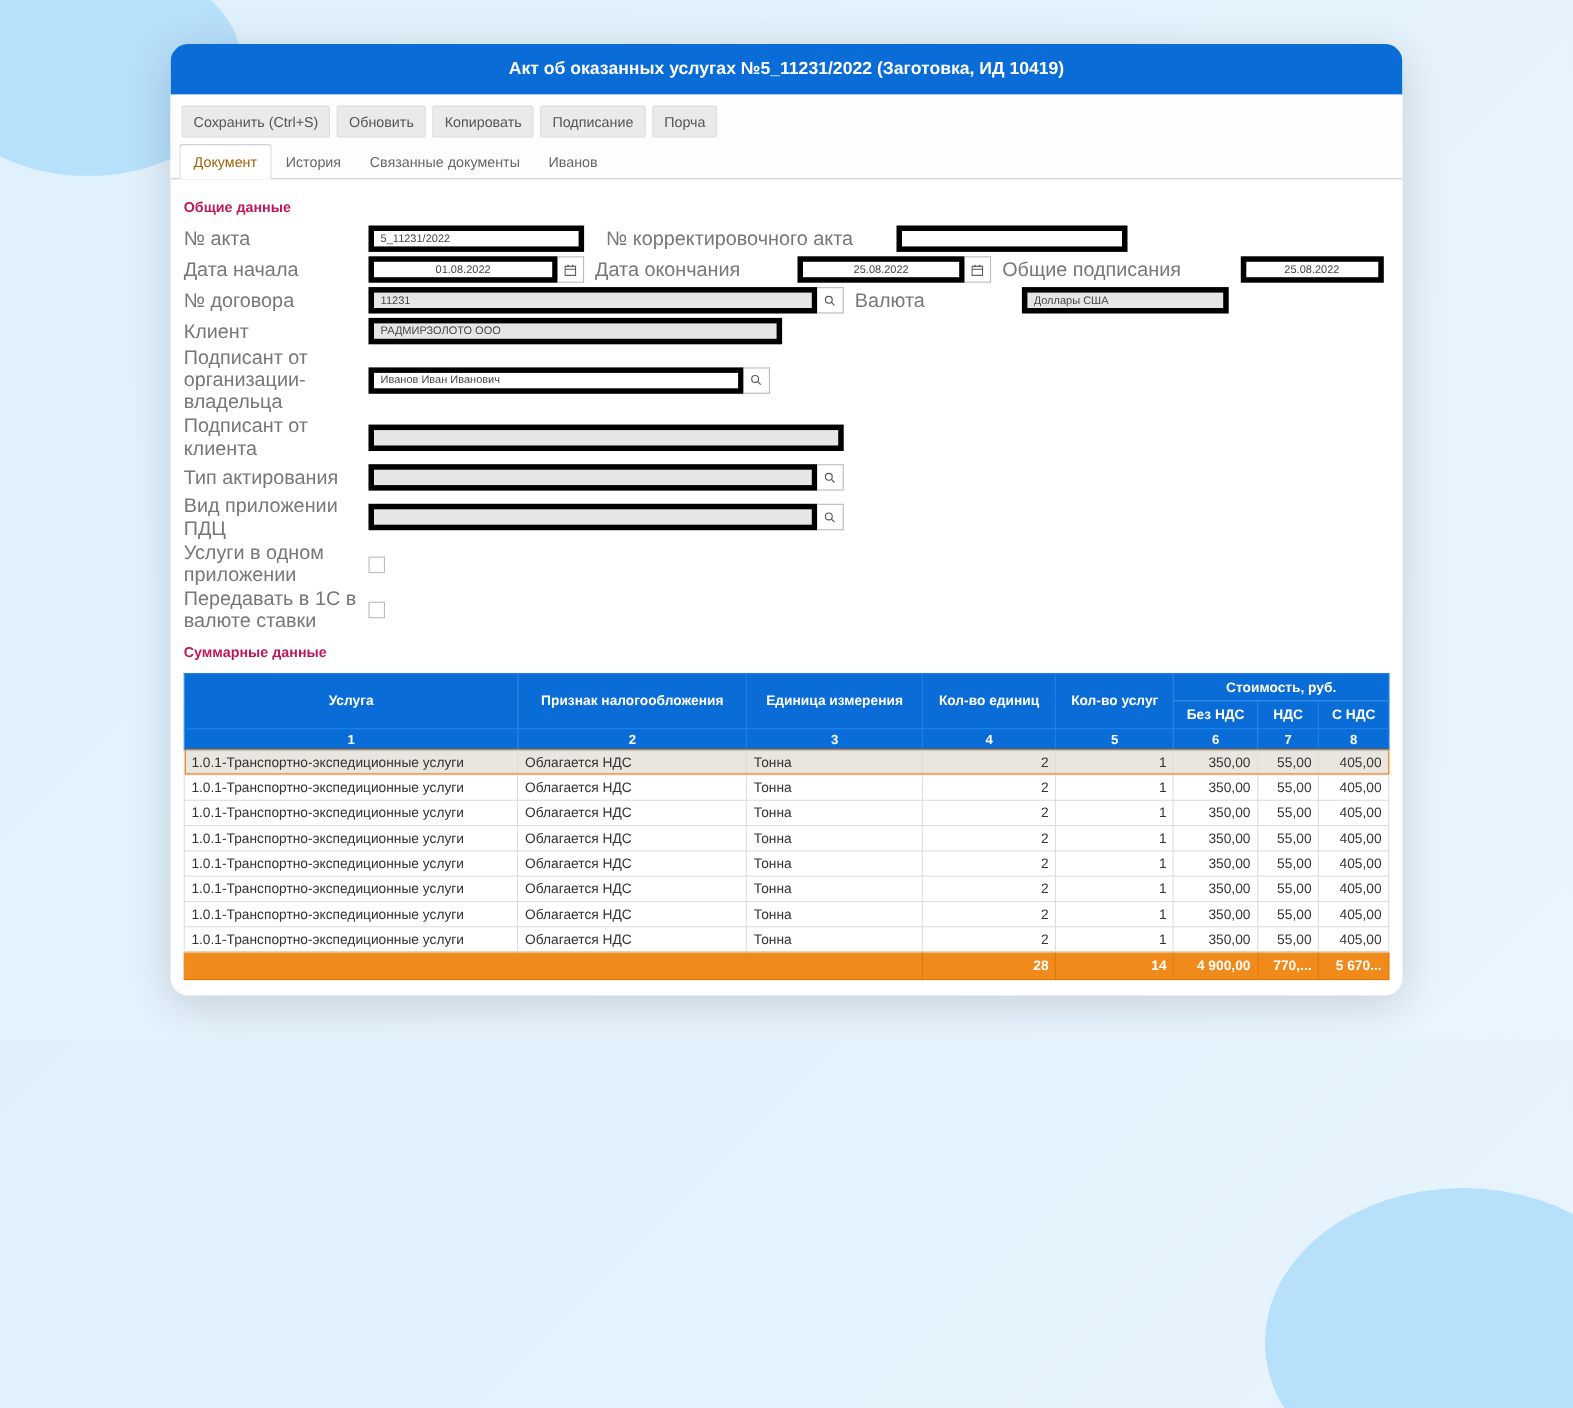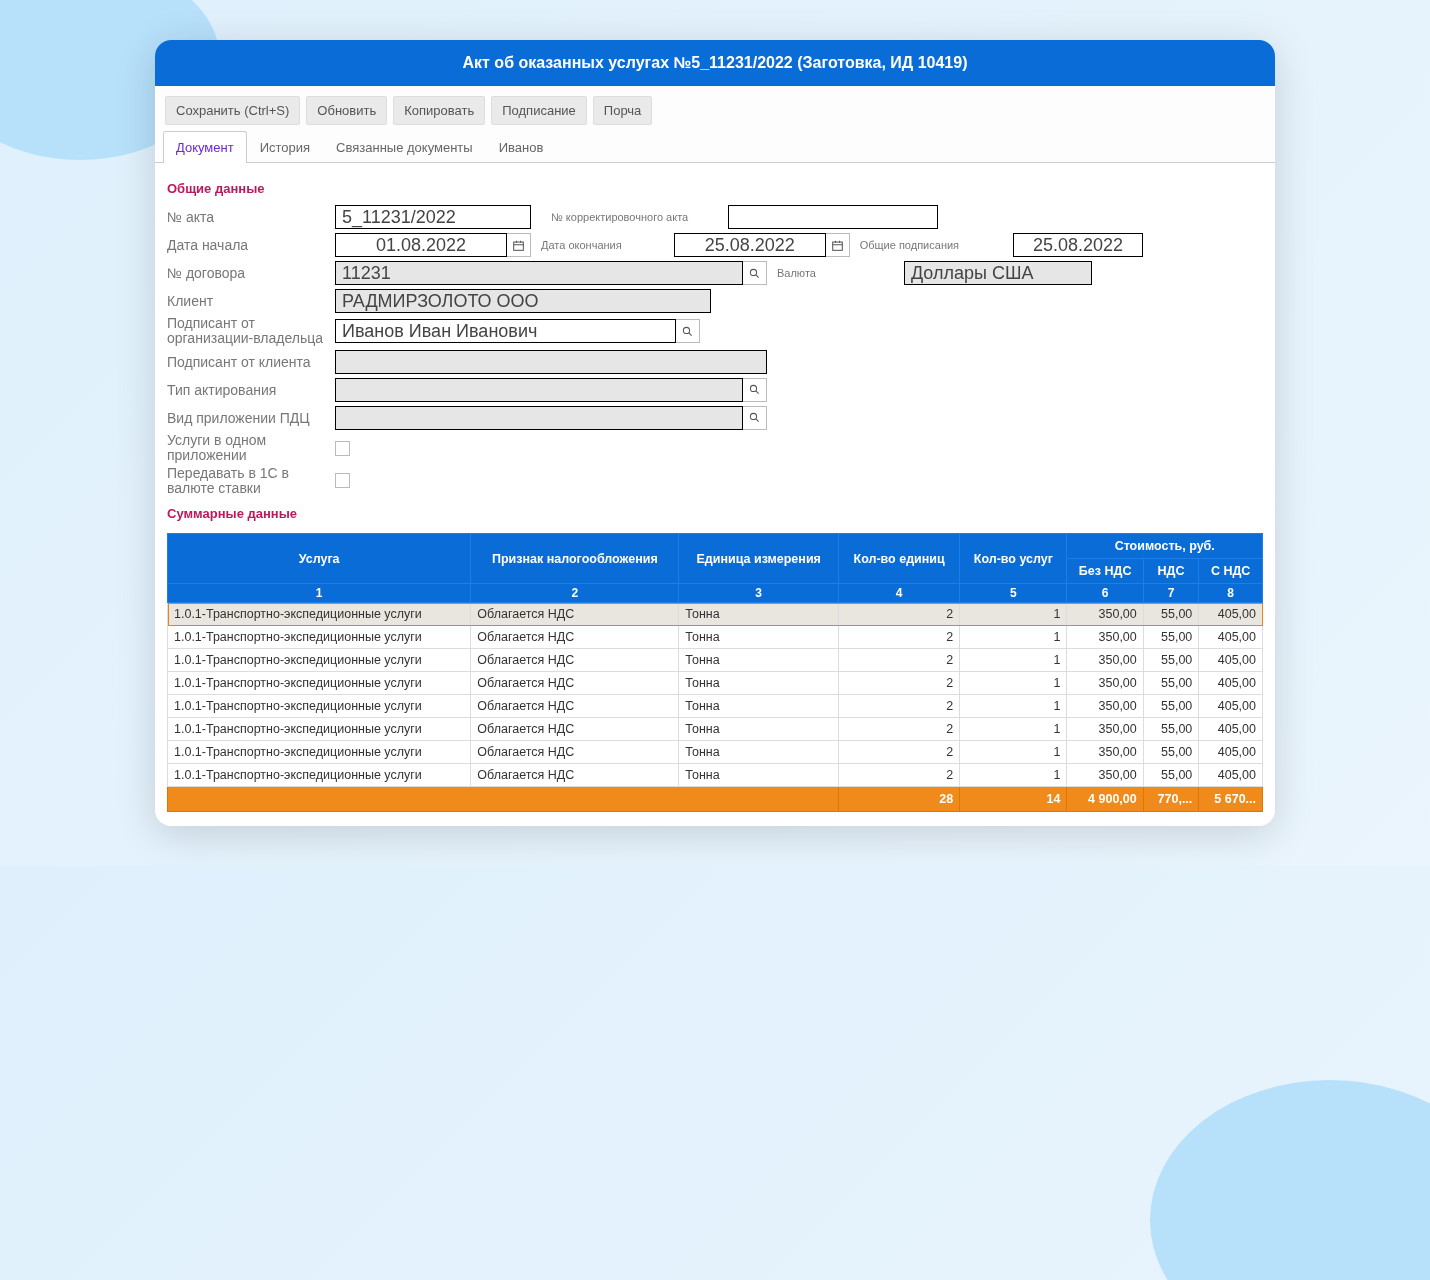--- a/index.html
+++ b/index.html
@@ -51,72 +51,72 @@
       padding: 8px 12px;
       color: #666;
       cursor: pointer;
       border: 1px solid transparent;
       border-bottom: none;
       margin-bottom: -1px;
     }
     .tab.active {
       border-color: #ccc;
       background: #fff;
-      color: #6d28d9;
+      color: #a16207;
       border-top-left-radius: 3px;
       border-top-right-radius: 3px;
     }
     .content { padding: 10px 12px 14px; }
     .section-header {
       font-weight: bold;
       color: #be185d;
       padding: 8px 0 6px;
     }
     .form-row {
       display: flex;
       align-items: center;
       margin: 2px 0;
       min-height: 26px;
     }
     .form-label {
       flex: 0 0 168px;
       color: #777;
-      font-size: 14px;
+      font-size: 18px;
       padding-right: 6px;
     }
     .inputwrap {
       display: flex;
       align-items: center;
       flex: 1;
     }
     .text-input, .text-input-ro {
-      border: 1px solid #000000;
+      border: 5px solid #000000;
       background: #fff;
       padding: 3px 6px;
       height: 24px;
-      font-size: 18px;
+      font-size: 10px;
       color: #444;
     }
     .text-input-ro { background: #e6e6e6; }
     .icon-btn {
       border: 1px solid #bbb;
       border-left: none;
       background: #fff;
       width: 24px;
       height: 24px;
       display: flex;
       align-items: center;
       justify-content: center;
       cursor: pointer;
       font-size: 11px;
       color: #555;
     }
     .inline-label {
       color: #777;
-      font-size: 11px;
+      font-size: 18px;
       padding: 0 10px;
     }
     .checkbox {
       width: 15px;
       height: 15px;
       border: 1px solid #bbb;
       background: #fff;
     }
     .summary-table {
       width: 100%;

